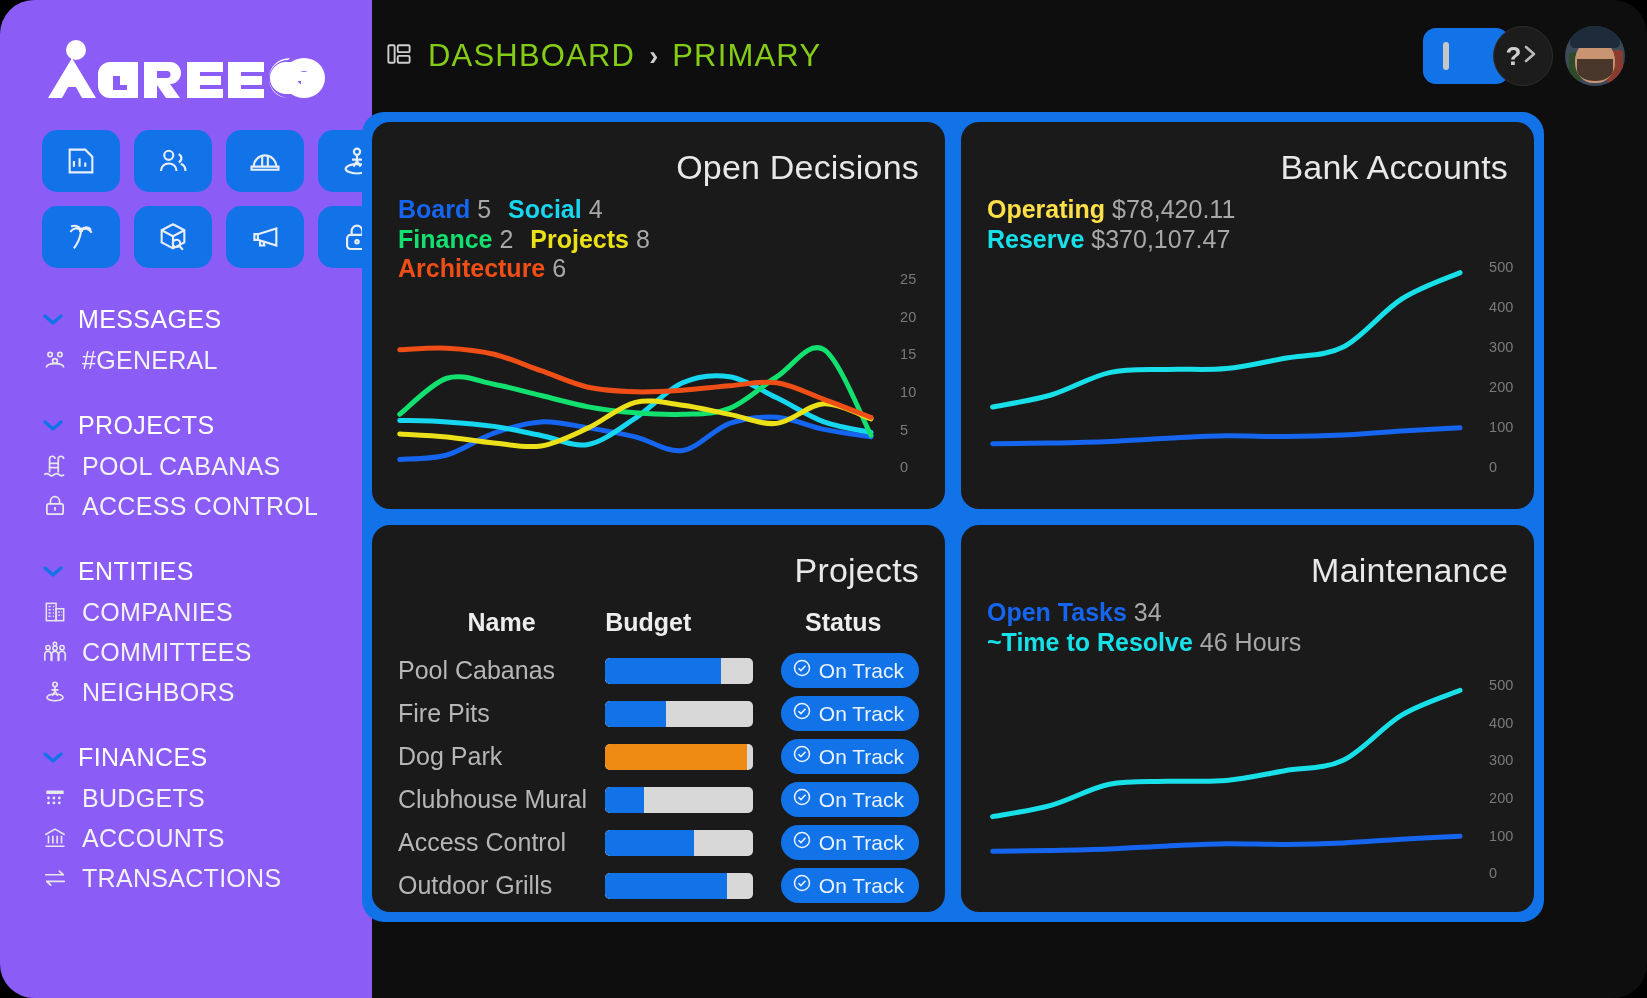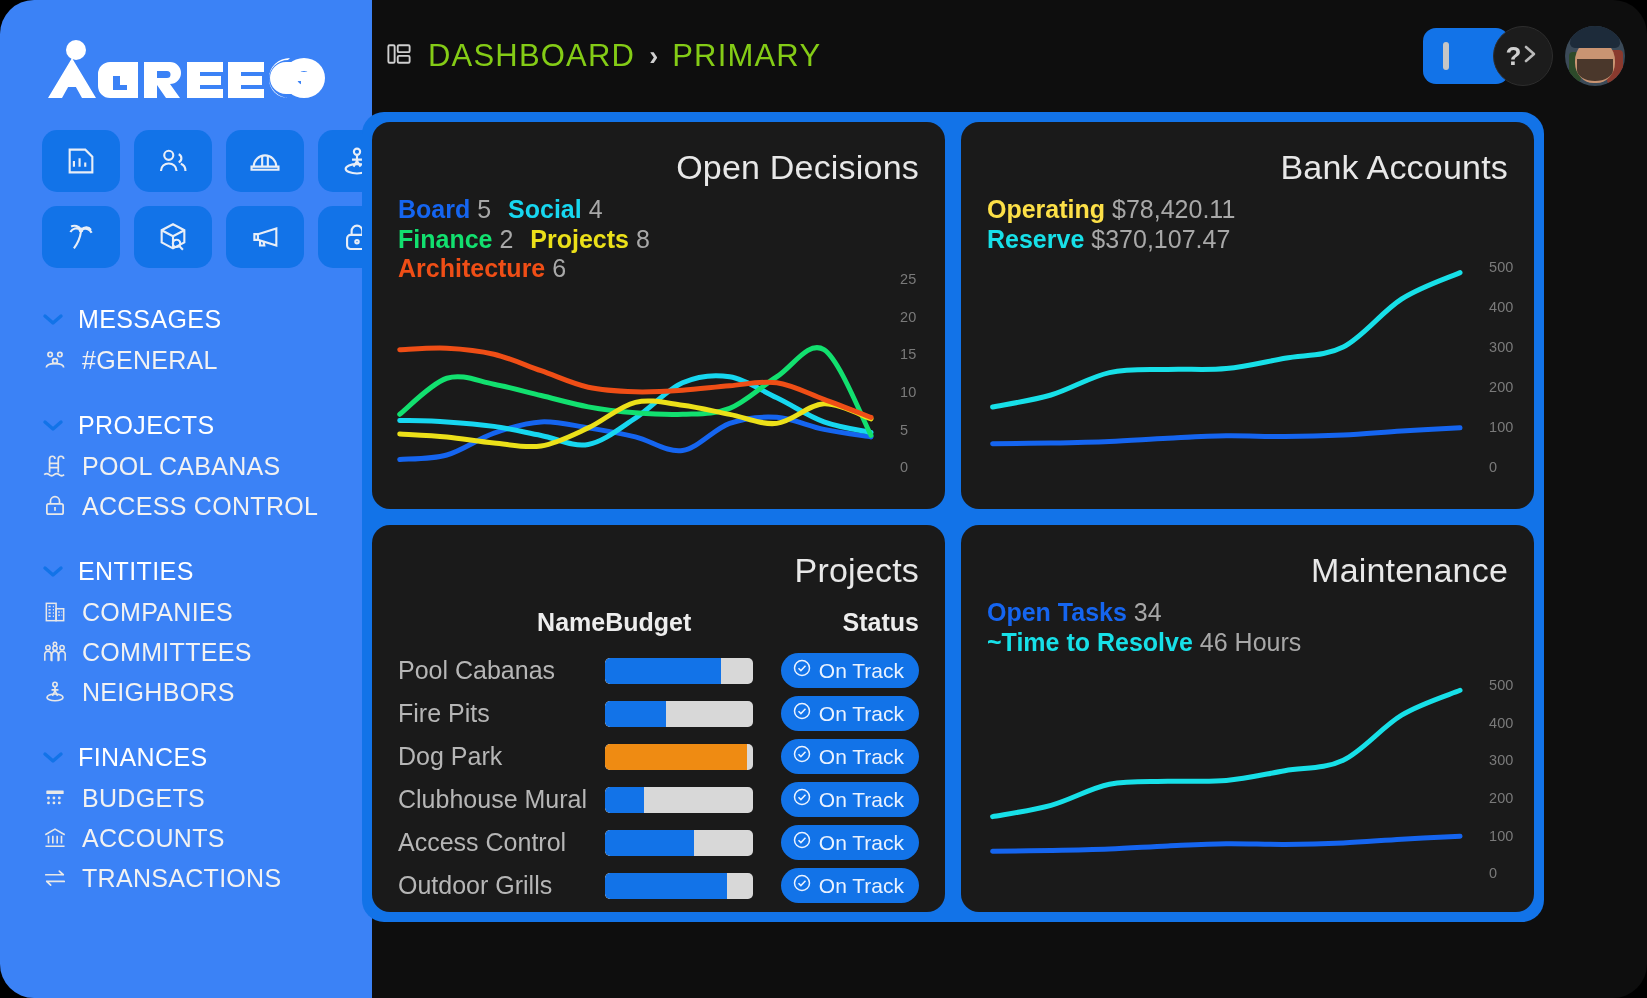--- a/index.html
+++ b/index.html
@@ -14,21 +14,21 @@
     width: 1647px; height: 998px;
     background: #0e0e0e;
     border-radius: 34px;
     overflow: hidden;
   }
 
   
   #sidebar {
     position: absolute; left: 0; top: 0;
     width: 372px; height: 998px;
-    background: #3b82f6;
+    background: #8b5cf6;
     padding: 38px 0 0 0;
   }
   .logo-wrap { padding: 0 0 0 42px; height: 78px; }
   .logo-svg { display: block; }
 
   .icon-grid {
     display: grid;
     grid-template-columns: repeat(4, 78px);
     gap: 14px;
     padding: 14px 0 0 42px;
@@ -145,24 +145,24 @@
   .legend .v { color: #a8a8a8; }
 
   .chart-area { position: absolute; left: 0; right: 0; bottom: 0; }
   .chart-svg { display: block; width: 100%; height: 100%; }
   .ytick { fill: #7a7a7a; font-size: 15px; font-family: "Liberation Sans", sans-serif; }
 
   
   .ptable { width: 100%; margin-top: 18px; border-collapse: collapse; }
   .ptable th {
     color: #ededed; font-size: 25px; font-weight: bold;
-    text-align: right; padding: 0 0 12px 0;
+    text-align: center; padding: 0 0 12px 0;
   }
   .ptable th.c-budget { text-align: left; }
-  .ptable th.c-status { text-align: right; }
+  .ptable th.c-status { text-align: center; }
   .ptable td { padding: 4px 0; }
   .p-name { color: #b6b6b6; font-size: 25px; }
   .bar-track {
     width: 148px; height: 26px; border-radius: 5px;
     background: #d8d8d8; overflow: hidden;
   }
   .bar-fill { height: 100%; border-radius: 5px 0 0 5px; background: #1273e8; }
   .bar-fill.warn { background: #ef8b12; }
   .status-cell { text-align: right; }
   .status-badge {

